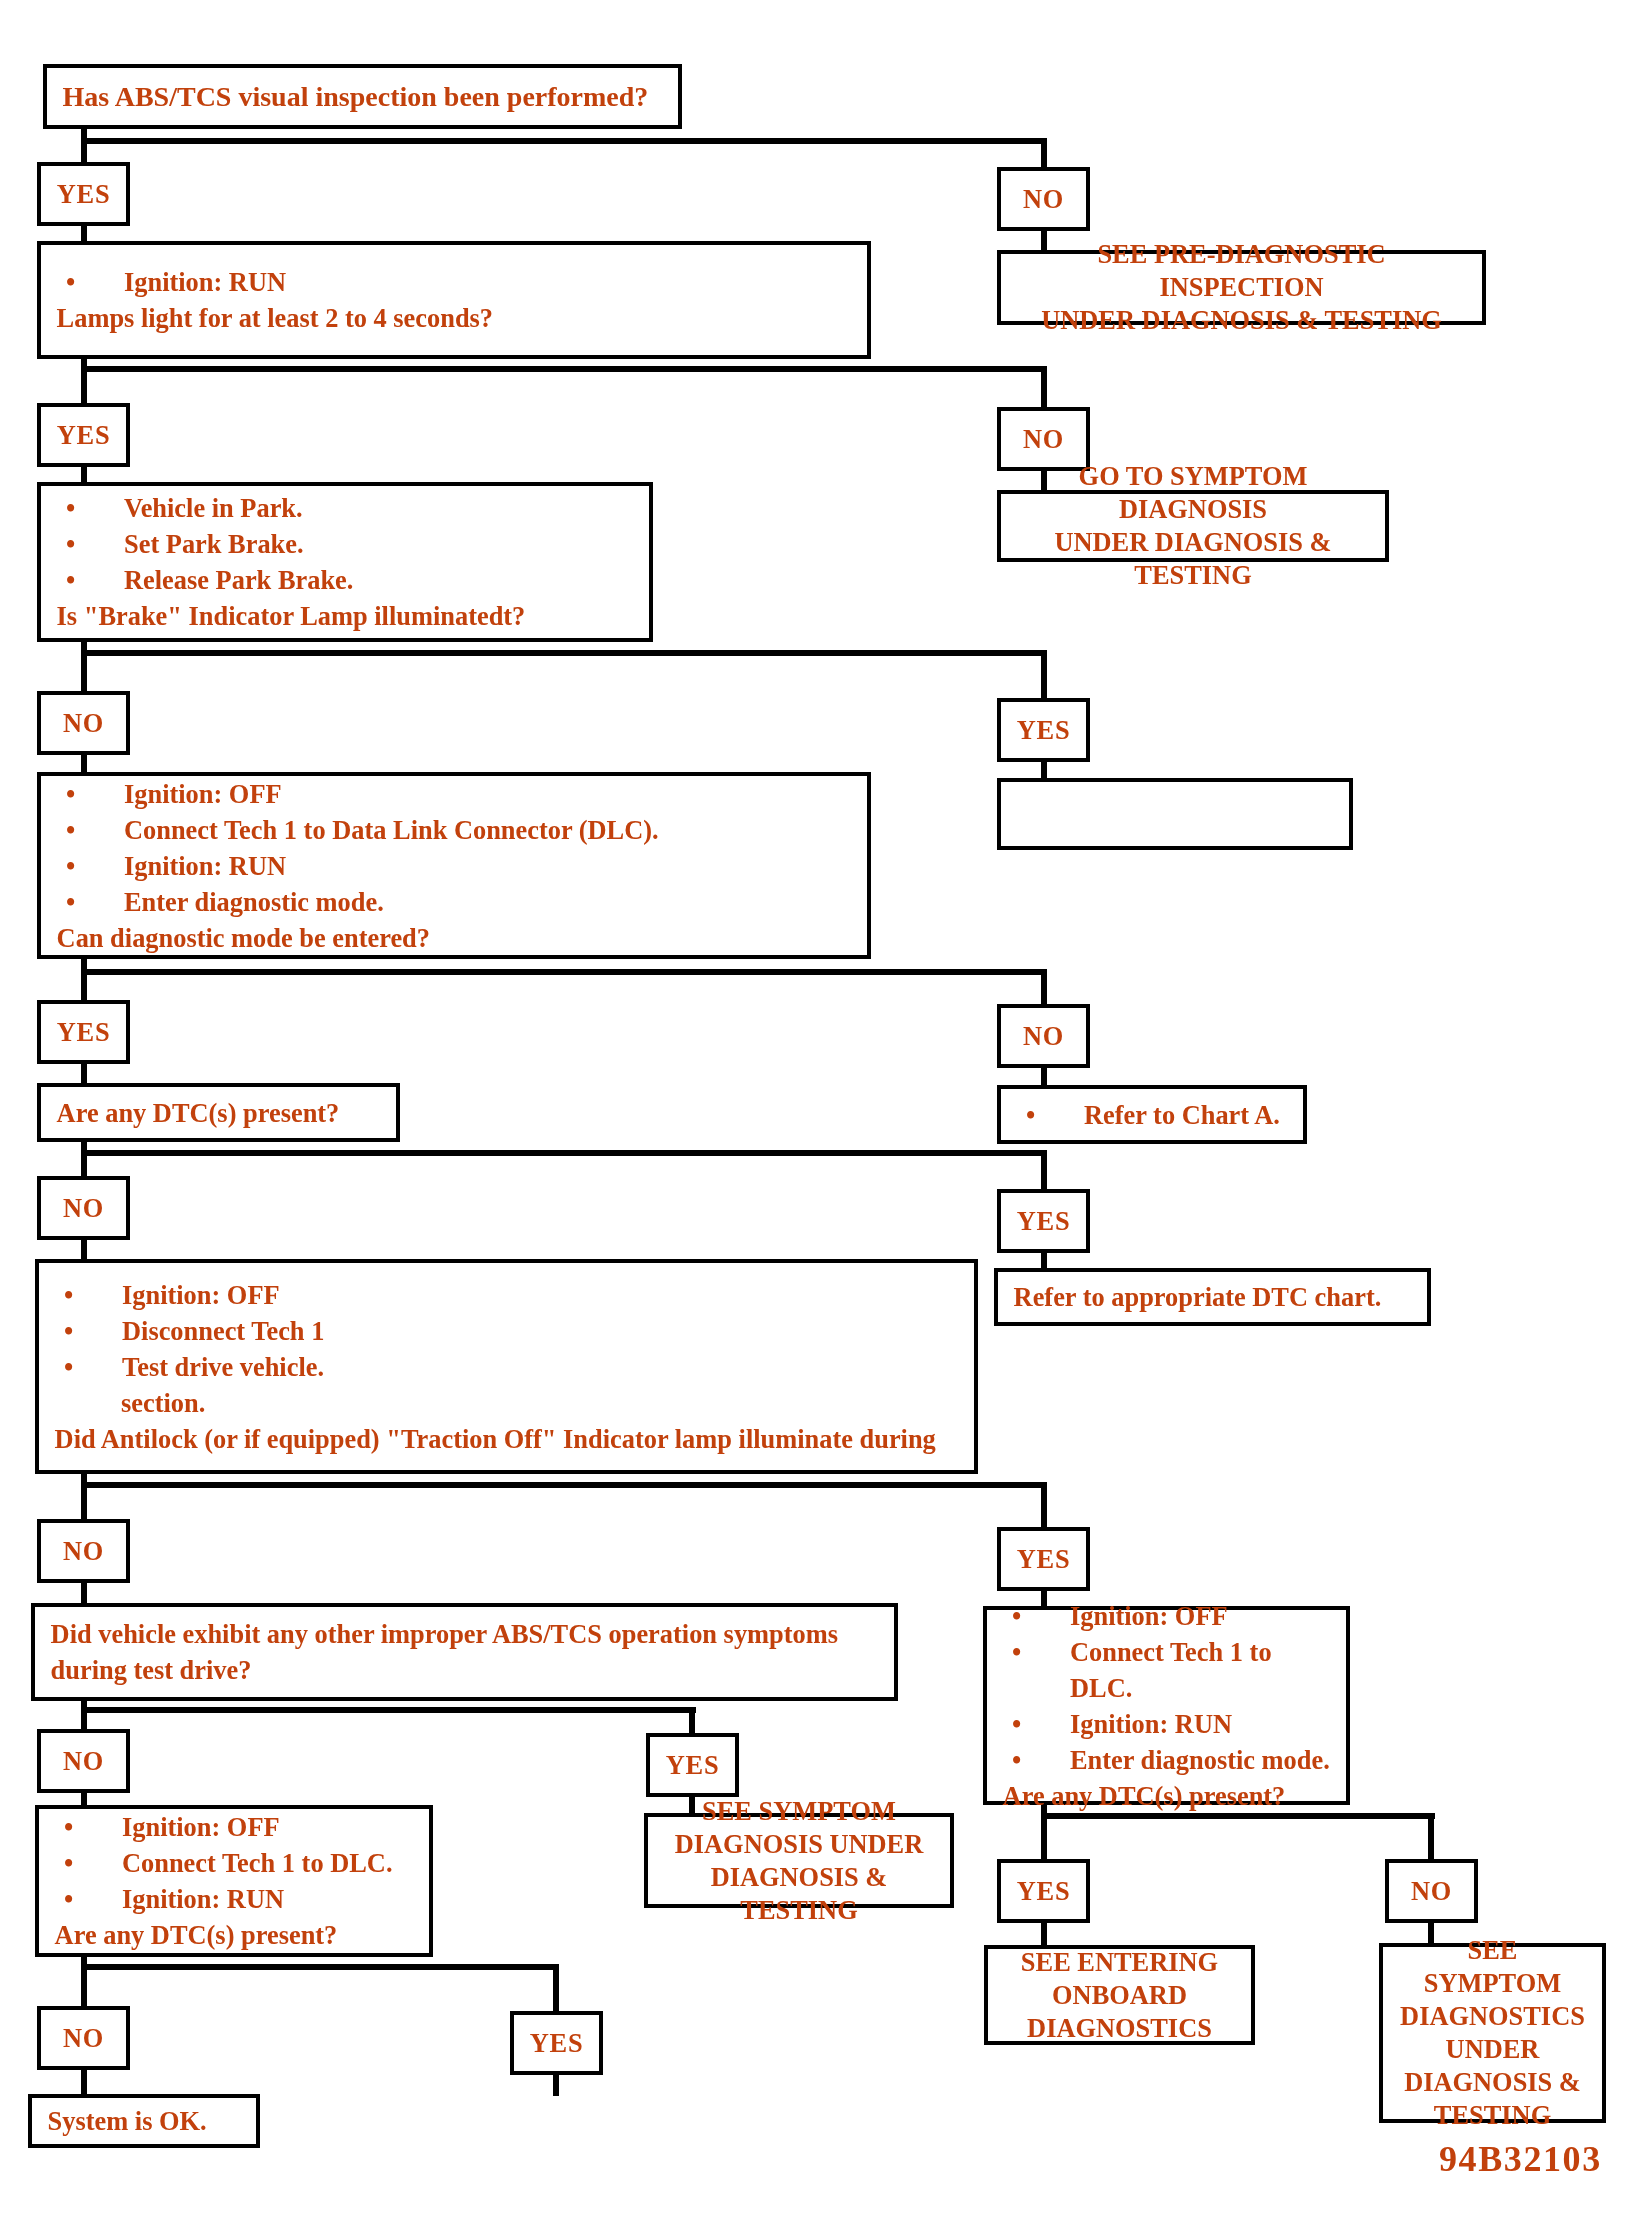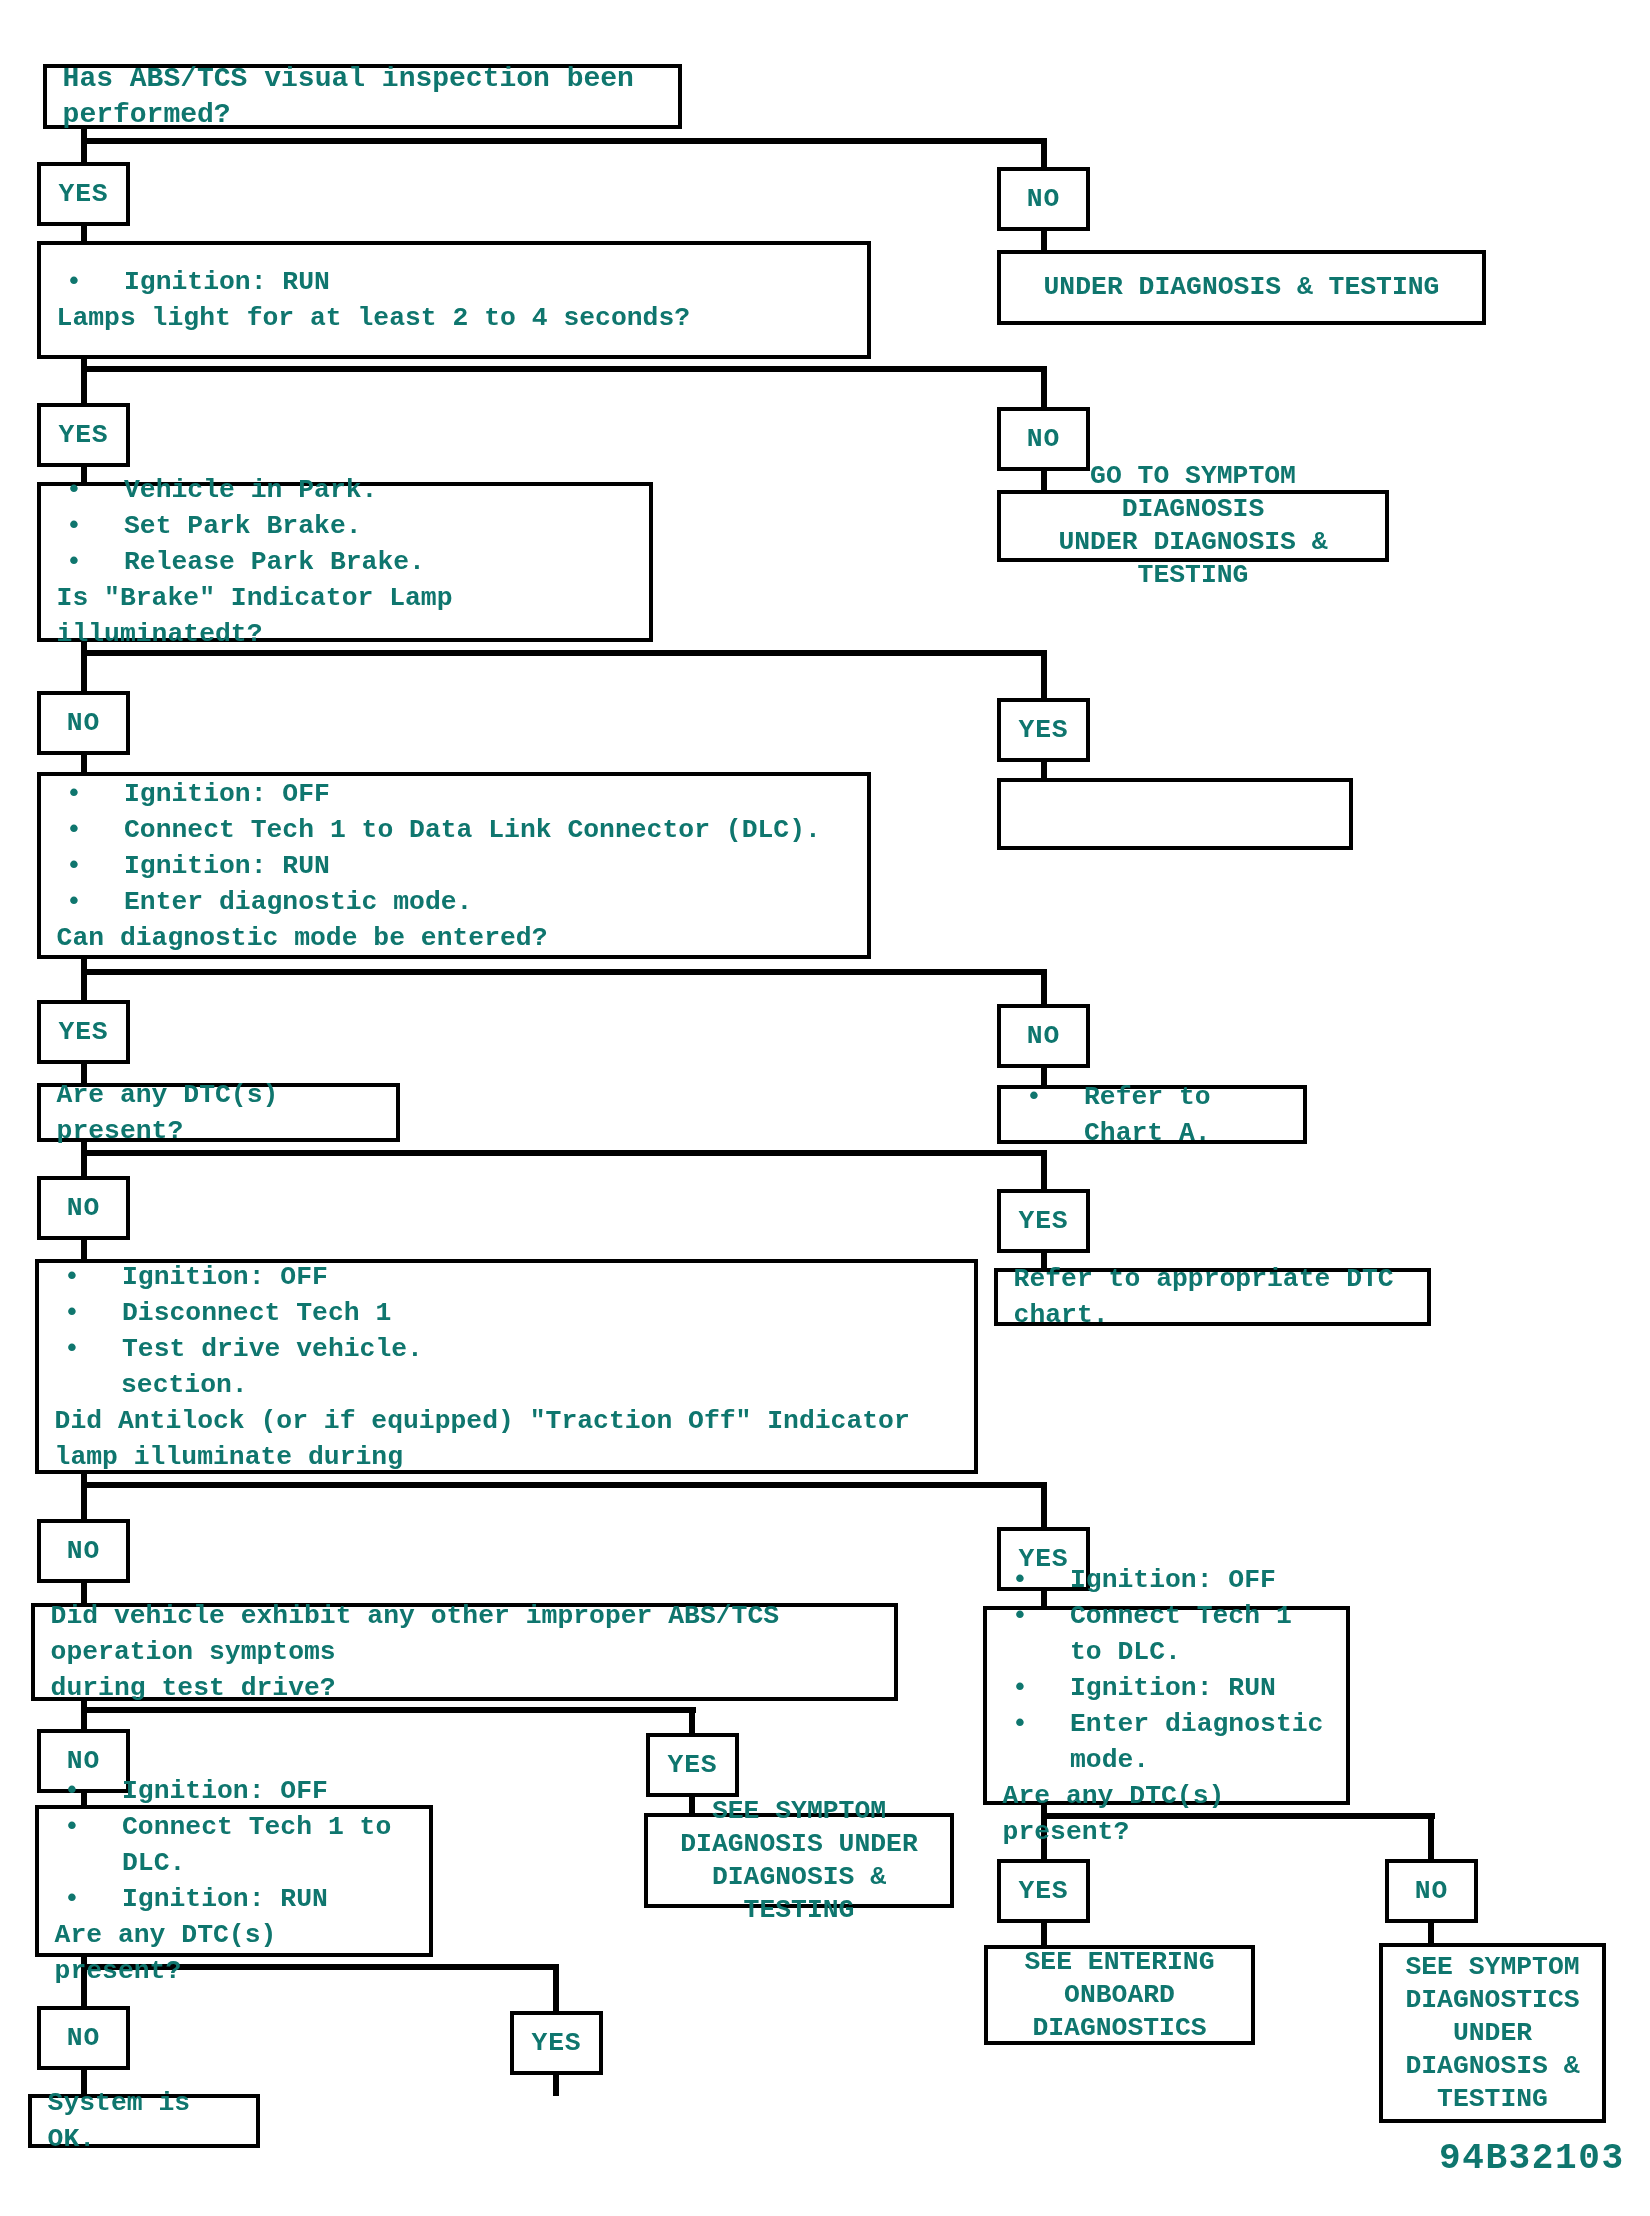--- a/index.html
+++ b/index.html
@@ -1,17 +1,17 @@
 <!DOCTYPE html>
 <html style="font-size:12.4px"><head>
 <meta charset="utf-8">
 <style>
   html,body{margin:0;padding:0;background:#ffffff;}
   .page{position:relative;width:1650px;height:2216px;background:#ffffff;
-        font-family:Liberation Mono, monospace;color:#0f766e;overflow:hidden;}
+        font-family:Liberation Serif, serif;color:#c2410c;overflow:hidden;}
   .box{position:absolute;box-sizing:border-box;border:4.7px solid #000;background:#fff;}
   .tag{display:flex;align-items:center;justify-content:center;
        font-size:26.4px;font-weight:700;letter-spacing:0.8px;}
   .content{display:flex;flex-direction:column;justify-content:center;padding:4.7px 14px;}
   .content.center{align-items:center;text-align:center;}
   .ln{font-size:26.4px;font-weight:700;line-height:36px;display:flex;align-items:baseline;}
   .ln .dot{flex:0 0 58px;padding-left:11px;}
   .ln.q{padding-left:1.6px;}
   .ln.ind{padding-left:68px;}
   .big .ln{font-size:28px;}
@@ -75,20 +75,21 @@
   <div class="box content big" style="left:43px;top:64px;width:639px;height:65px">
     <div class="ln q">
         <span class="t">Has ABS/TCS visual inspection been performed?</span>
       </div>
   </div>
 
   <div class="box tag" style="left:37px;top:162px;width:93px;height:64px">YES</div>
   <div class="box tag" style="left:997px;top:167px;width:93px;height:64px">NO</div>
 
   <div class="box content center" style="left:997px;top:250px;width:489px;height:75px">
+    <div class="oln">SEE PRE-DIAGNOSTIC INSPECTION</div>
     <div class="oln">UNDER DIAGNOSIS &amp; TESTING</div>
   </div>
 
   <div class="box content" style="left:37px;top:241px;width:834px;height:118px">
     <div class="ln b">
         <span class="dot">•</span>
         <span class="t">Ignition: RUN</span>
       </div>
     <div class="ln q">
         <span class="t">Lamps light for at least 2 to 4 seconds?</span>

